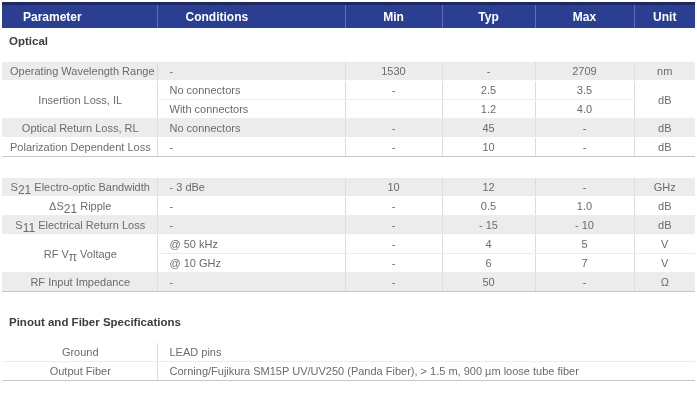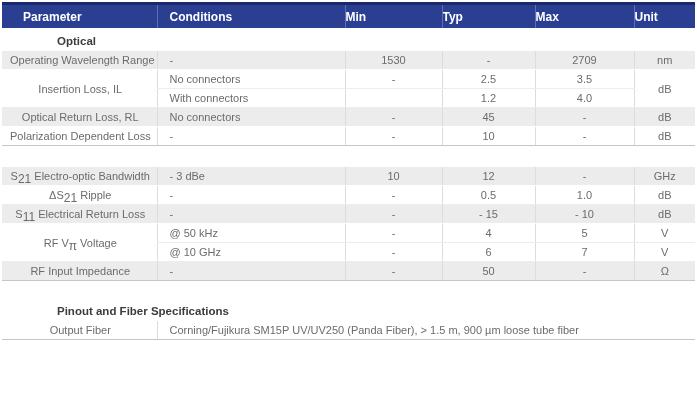--- a/index.html
+++ b/index.html
@@ -13,32 +13,32 @@
   table{border-collapse:collapse;table-layout:fixed;width:693px;}
   td,th{overflow:hidden;white-space:nowrap;}
 
   
   .hdr-table th{
     background:#2b3f92;
     border-top:3px solid #1b296b;
     color:#ffffff;
     font-size:12px;font-weight:bold;
     height:23px;padding:0;
-    text-align:left;vertical-align:middle;
+    text-align:center;vertical-align:middle;
   }
   .hdr-table th.h-param{text-align:left;padding-left:21px;}
-  .hdr-table th.h-cond{text-align:left;padding-left:12px;}
+  .hdr-table th.h-cond{text-align:left;padding-left:28px;}
   .hdr-table th + th{border-left:1px solid #5d6db8;}
 
   
   .section{margin-top:4px;}
   .section.gap-lg{margin-top:21px;}
   .section-title{
     font-size:11.5px;font-weight:bold;color:#3c3c3c;
-    padding:2px 0 3px 7px;height:14px;line-height:14px;margin-left:48px;
+    padding:2px 0 14px 7px;height:14px;line-height:14px;
   }
   .spec-table td{
     font-size:11px;color:#6b6b6b;
     height:18px;line-height:14px;
     padding:0 6px;vertical-align:middle;
     border-bottom:1px solid #ededed;
   }
   .spec-table tr.shaded td{background:#ececec;border-bottom:1px solid #ffffff;}
   .spec-table td.c-param{padding-left:8px;text-align:center;}
   .spec-table td.c-cond{padding-left:12px;text-align:left;}
@@ -192,20 +192,24 @@
   </div>
 
   <div class="section gap-lg">
     <div class="section-title">Pinout and Fiber Specifications</div>
     <table class="spec-table">
       <colgroup>
         <col style="width:155px">
           <col style="width:538px">
       </colgroup>
       <tbody>
+      <tr>
+        <td class="c-param">Ground</td>
+        <td class="c-value">LEAD pins</td>
+      </tr>
       <tr class="section-end">
         <td class="c-param">Output Fiber</td>
         <td class="c-value">Corning/Fujikura SM15P UV/UV250 (Panda Fiber), &gt; 1.5 m, 900 µm loose tube fiber</td>
       </tr>
     </tbody>
       </table>
   </div>
 
 </div>
 

